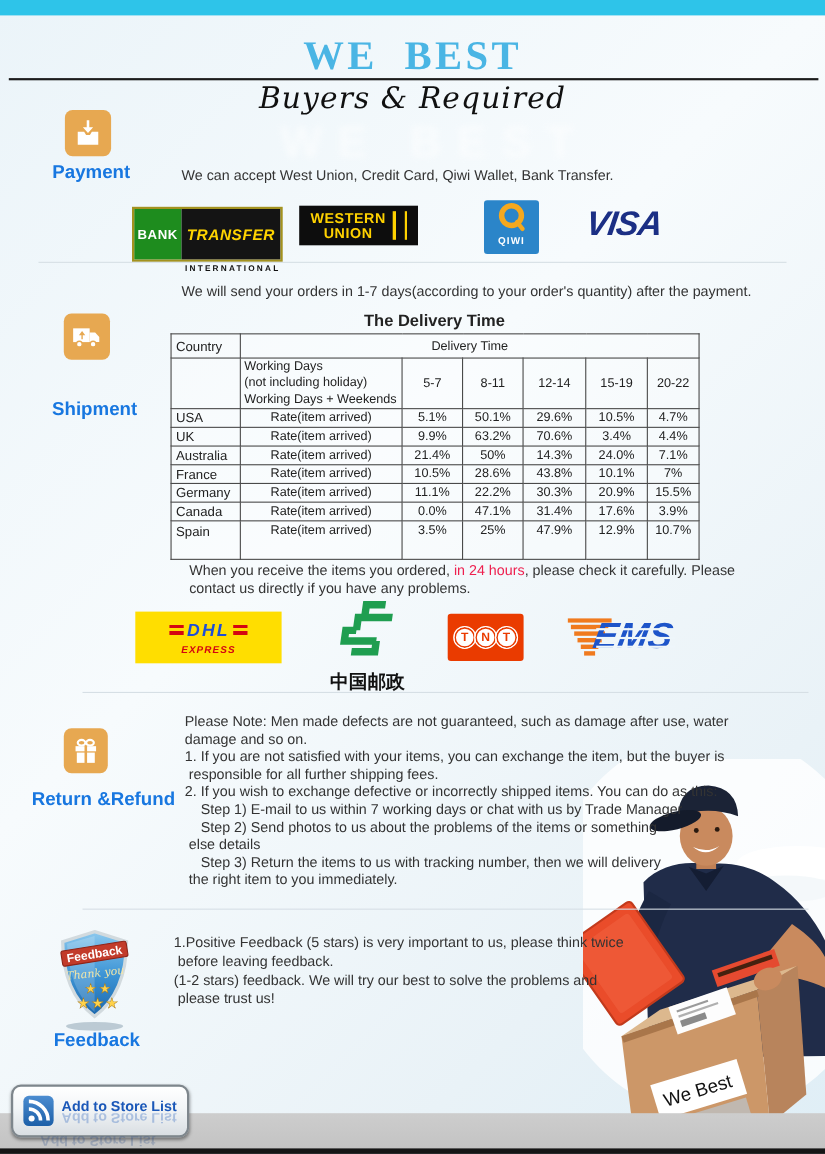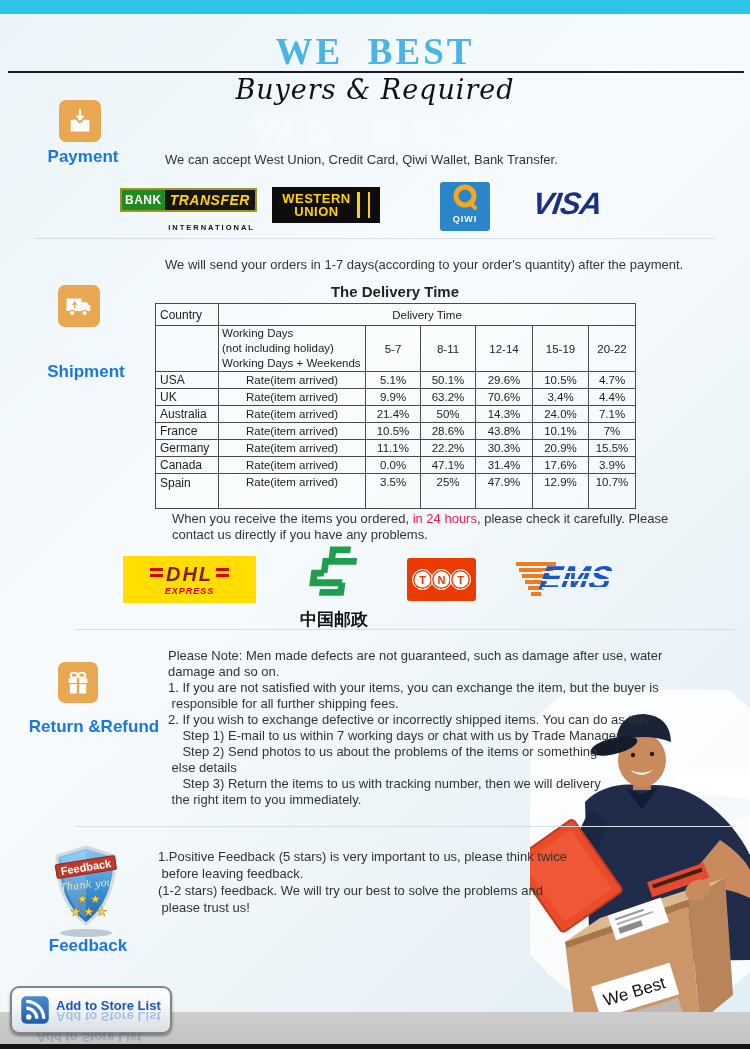--- a/index.html
+++ b/index.html
@@ -19,24 +19,24 @@
     font-size:40px;font-weight:bold;letter-spacing:14px;filter:blur(3px);overflow:hidden;white-space:nowrap;}
   
   .sec-icon{width:42px;height:42px;border-radius:7px;background:#e7a851;
     display:flex;align-items:center;justify-content:center;}
   .sec-label{font-size:17px;font-weight:bold;color:#1877e0;text-align:center;}
   .body-text{font-size:13px;color:#333;}
   .divider{height:1px;background:#d6dfe5;}
   
   #bt-logo{left:122px;top:190px;}
   #bt-row{display:flex;align-items:stretch;outline:2px solid #a3921f;}
-  #bt-bank{background:#1e8c1e;color:#fff;font-size:12px;font-weight:900;padding:3px 3px;letter-spacing:.5px;}
+  #bt-bank{background:#1e8c1e;color:#fff;font-size:12px;font-weight:900;padding:16px 3px;letter-spacing:.5px;}
   #bt-transfer{background:#141414;color:#ffd400;font-size:14px;font-weight:900;font-style:italic;
     padding:2px 5px;letter-spacing:.5px;display:flex;align-items:center;}
-  #bt-intl{font-size:7.5px;font-weight:bold;color:#111;letter-spacing:2px;text-align:right;margin-top:13px;}
+  #bt-intl{font-size:7.5px;font-weight:bold;color:#111;letter-spacing:2px;text-align:right;margin-top:3px;}
   #wu-logo{left:272px;top:187px;width:108px;height:36px;background:#0d0d0d;
     display:flex;align-items:center;justify-content:center;}
   #wu-lines{color:#ffd200;font-weight:900;font-size:13px;line-height:13px;text-align:center;letter-spacing:.5px;}
   #wu-bars{width:8px;height:26px;border-left:3px solid #ffd200;border-right:2px solid #ffd200;margin-left:6px;}
   #qiwi-logo{left:440px;top:182px;width:50px;height:49px;background:#2b85c9;border-radius:3px;
     display:flex;flex-direction:column;align-items:center;justify-content:flex-start;}
   #qiwi-name{color:#fff;font-size:9px;font-weight:900;letter-spacing:1px;margin-top:-2px;}
   #visa-logo{left:533px;top:186px;width:95px;font-size:31px;font-weight:900;font-style:italic;
     color:#1b2f85;transform:skewX(-8deg);letter-spacing:-1px;}
   
@@ -45,21 +45,21 @@
   #delivery-table td{border:1px solid #4a4a4a;text-align:center;padding:0 2px;overflow:hidden;margin-left:48px;}
   #delivery-table .c-country{text-align:left;padding-left:4px;font-size:12px;}
   #delivery-table .wd{text-align:left;font-size:11.5px;line-height:15px;padding-left:3px;}
   #delivery-table .toprow td{height:21px;}
   #delivery-table .lastrow td{height:32px;vertical-align:top;padding-top:2px;}
   .datarow td{height:16px;}
   
   #dhl-logo{left:123px;top:556px;width:133px;height:47px;background:#ffde00;
     display:flex;flex-direction:column;align-items:center;justify-content:center;}
   .dhl-stripes{width:13px;height:12px;background:repeating-linear-gradient(180deg,#d40511 0 3px,transparent 3px 6px);margin:0 3px;}
-  #dhl-word{color:#7f1d1d;font-size:20px;line-height:22px;font-weight:900;font-style:italic;letter-spacing:2px;}
+  #dhl-word{color:#1d4ed8;font-size:16px;line-height:22px;font-weight:900;font-style:italic;letter-spacing:2px;}
   #dhl-row{display:flex;align-items:center;}
   #dhl-sub{color:#d40511;font-size:9px;font-weight:bold;font-style:italic;letter-spacing:1px;margin-top:1px;}
   #cp-text{left:289px;top:608px;width:90px;text-align:center;font-size:17px;font-weight:bold;color:#111;
     font-family:"Liberation Sans",sans-serif;}
   #tnt-logo{left:407px;top:558px;width:69px;height:43px;background:#ea3b00;border-radius:3px;
     display:flex;align-items:center;justify-content:center;}
   .tnt-circle{width:19px;height:19px;border-radius:50%;background:#fff;margin:0 -1px;
     display:flex;align-items:center;justify-content:center;
     font-size:11px;font-weight:900;color:#ea3b00;border:1.5px solid #fff;box-shadow:0 0 0 1.5px #ea3b00 inset;}
   #ems-logo{left:516px;top:558px;width:100px;height:42px;}

